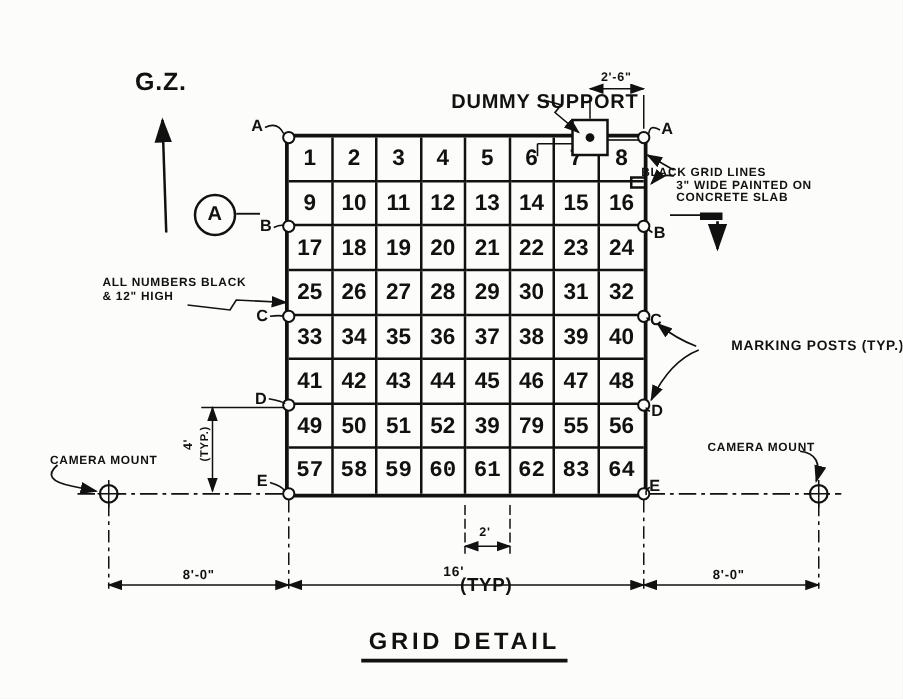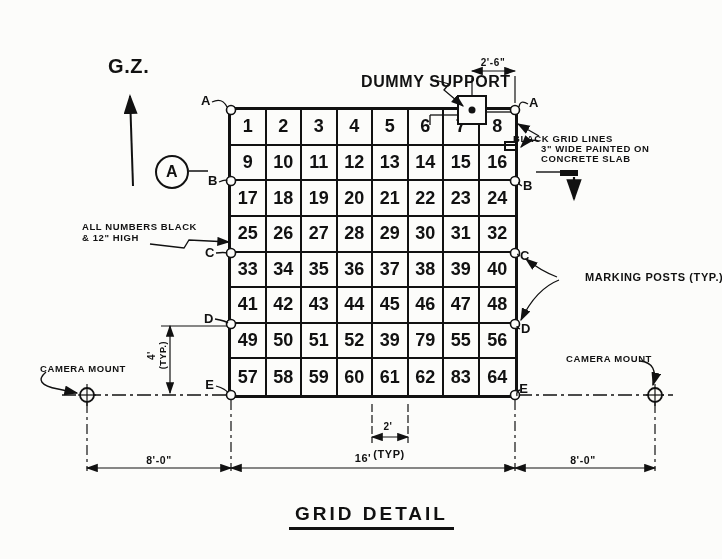--- a/index.html
+++ b/index.html
@@ -11,21 +11,21 @@
     position:absolute;left:228px;top:107px;width:290px;height:291px;
     border:3px solid #111;box-sizing:border-box;
     display:grid;grid-template-columns:repeat(8,1fr);grid-auto-rows:1fr;
   }
   .cell{
     display:flex;align-items:center;justify-content:center;
     border-right:2px solid #111;border-bottom:2px solid #111;
     font-size:18px;font-weight:bold;font-family:"Liberation Sans",sans-serif;
   }
   .cell:nth-child(8n){border-right:none;}
-  .cell:nth-child(n+57){border-bottom:none;}
+  .cell:nth-child(n+57){border-bottom:none;font-family:Liberation Mono, monospace;}
   svg{position:absolute;left:0;top:0;}
   .rot{transform:rotate(-90deg);}
   #title{border-bottom:3px solid #111;padding:0 6px 2px 6px;}
 </style>
 </head>
 <body>
 
 <div id="sheet">
 
   <div id="grid-box">
@@ -238,21 +238,21 @@
   <div class="txt" style="left:566px;top:353px;font-size:9.5px;">CAMERA MOUNT</div>
 
   <div class="txt ctr rot" style="left:131px;top:350px;width:40px;font-size:10px;">4'</div>
   <div class="txt ctr rot" style="left:143px;top:350px;width:40px;font-size:9px;">(TYP.)</div>
 
   <div class="txt ctr" style="left:129px;top:454px;width:60px;font-size:10.5px;">8'-0"</div>
   <div class="txt ctr" style="left:338px;top:452px;width:50px;font-size:11px;">16'</div>
   <div class="txt ctr" style="left:553px;top:454px;width:60px;font-size:10.5px;">8'-0"</div>
 
   <div class="txt ctr" style="left:373px;top:421px;width:30px;font-size:10px;">2'</div>
-  <div class="txt ctr" style="left:364px;top:448px;width:50px;font-size:11px;">(TYP)</div>
+  <div class="txt ctr" style="left:364px;top:460px;width:50px;font-size:15px;">(TYP)</div>
 
   <div class="txt ctr" style="left:199px;top:93px;width:14px;font-size:13px;">A</div>
   <div class="txt ctr" style="left:206px;top:173px;width:14px;font-size:13px;">B</div>
   <div class="txt ctr" style="left:203px;top:245px;width:14px;font-size:13px;">C</div>
   <div class="txt ctr" style="left:202px;top:311px;width:14px;font-size:13px;">D</div>
   <div class="txt ctr" style="left:203px;top:377px;width:14px;font-size:13px;">E</div>
 
   <div class="txt ctr" style="left:527px;top:95px;width:14px;font-size:13px;">A</div>
   <div class="txt ctr" style="left:521px;top:178px;width:14px;font-size:13px;">B</div>
   <div class="txt ctr" style="left:518px;top:248px;width:14px;font-size:13px;">C</div>

